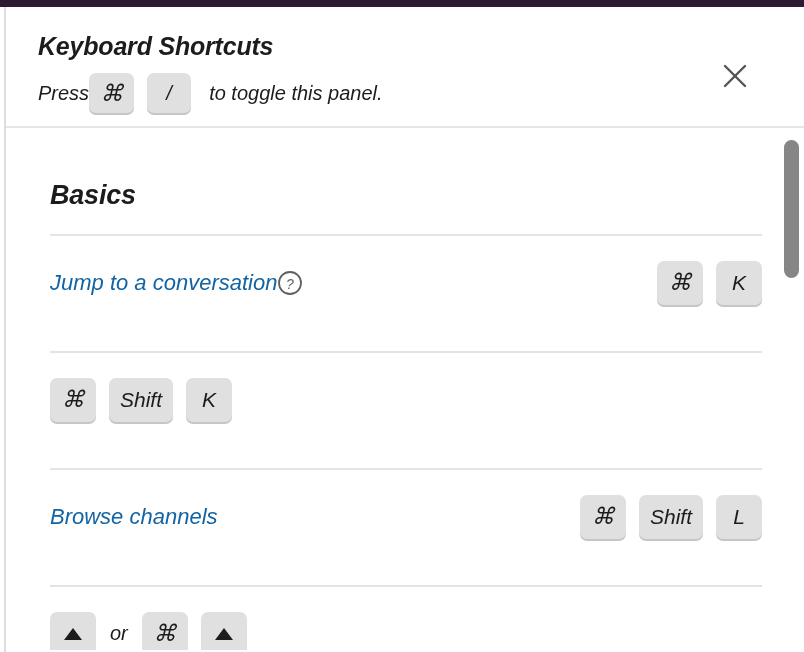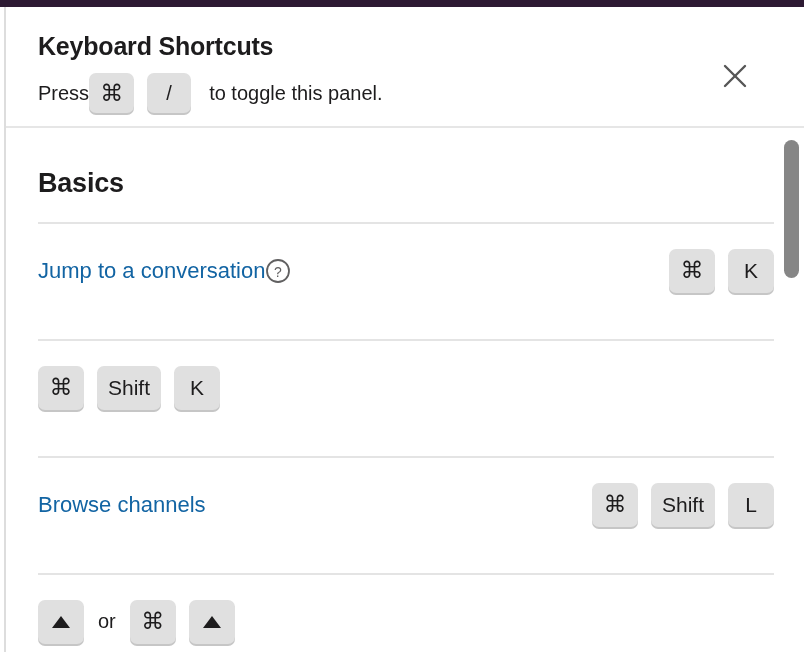--- a/index.html
+++ b/index.html
@@ -46,20 +46,21 @@
   }
 
   
   .panel {
     position: absolute;
     top: 7px;
     left: 6px;
     width: 798px;
     height: 466px;
     background: #ffffff;
+    font-style: italic;
   }
 
   
   .panel-header {
     position: relative;
     height: 121px;
     border-bottom: 2px solid #e6e6e6;
     padding: 24px 0 0 32px;
   }
 
@@ -128,21 +129,21 @@
     width: 0; height: 0;
     border-left: 9px solid transparent;
     border-right: 9px solid transparent;
     border-bottom: 12px solid #1d1c1d;
   }
 
   
   .panel-body {
     position: relative;
     height: 522px;
-    padding: 0;
+    padding: 12px;
     overflow: hidden;
   }
 
   .section-title {
     font-size: 27px;
     font-weight: bold;
     letter-spacing: -0.2px;
     color: #1d1c1d;
     padding: 38px 0 0 32px;
     line-height: 34px;

